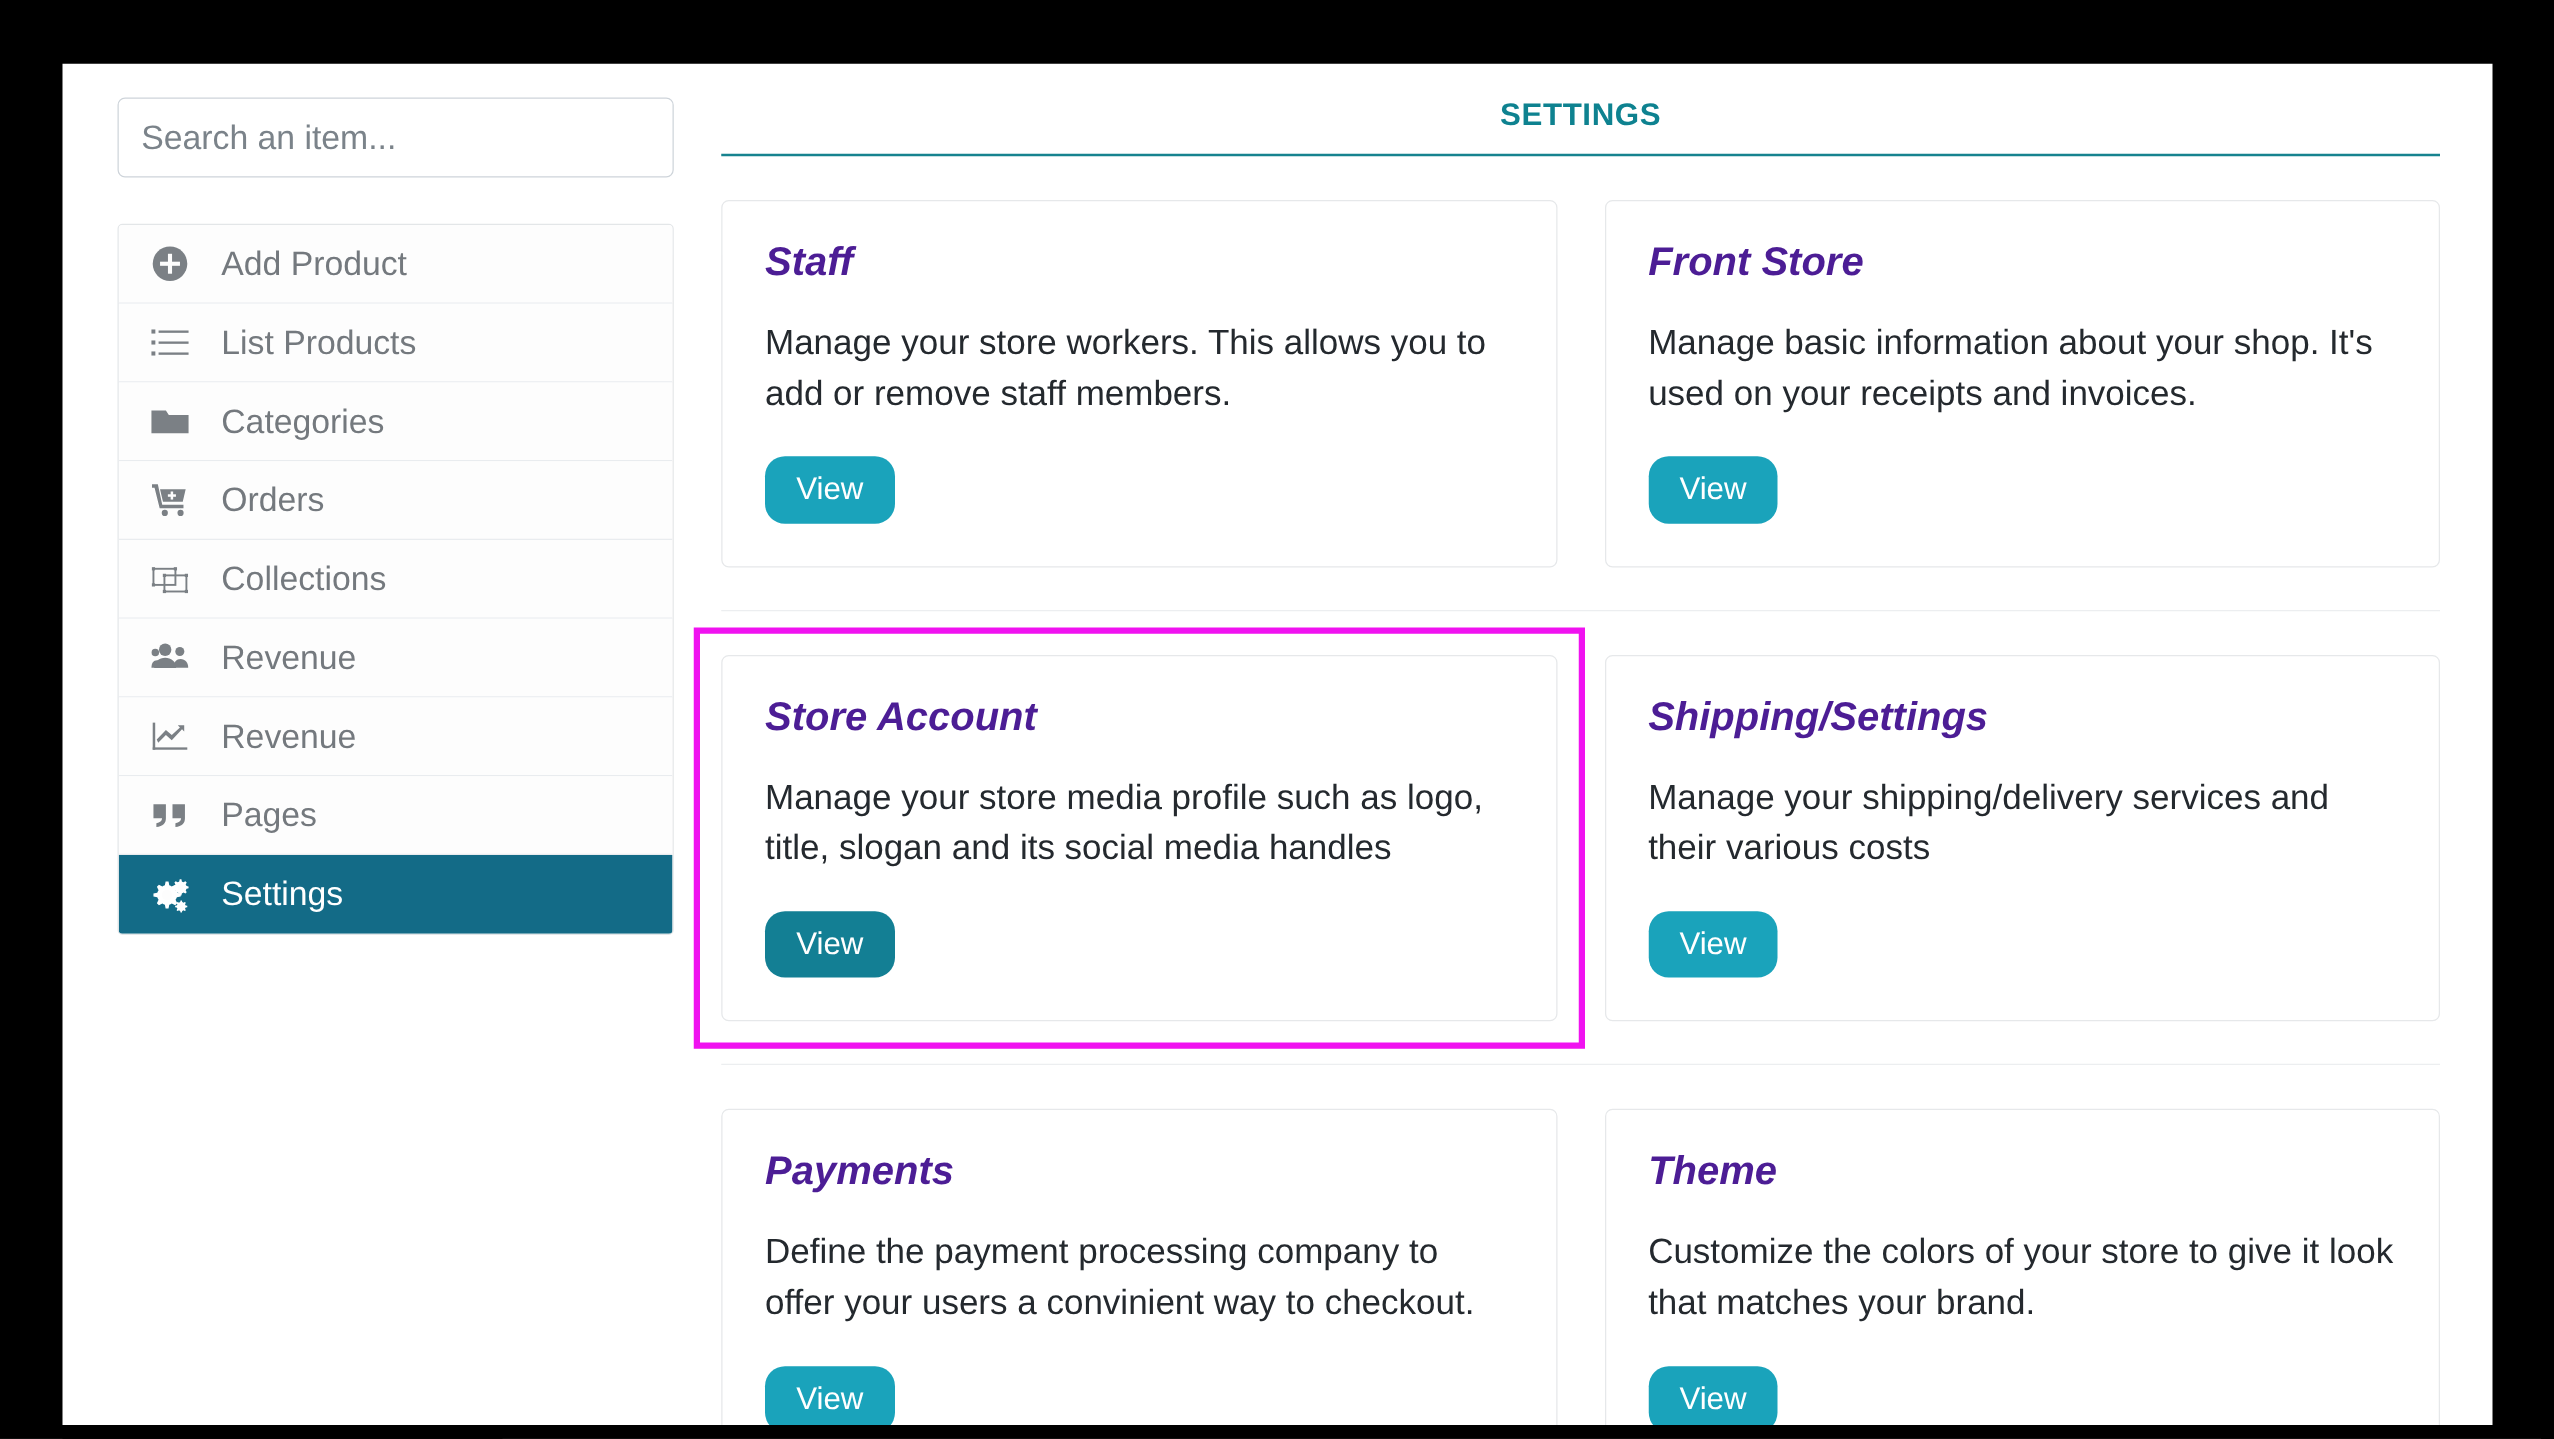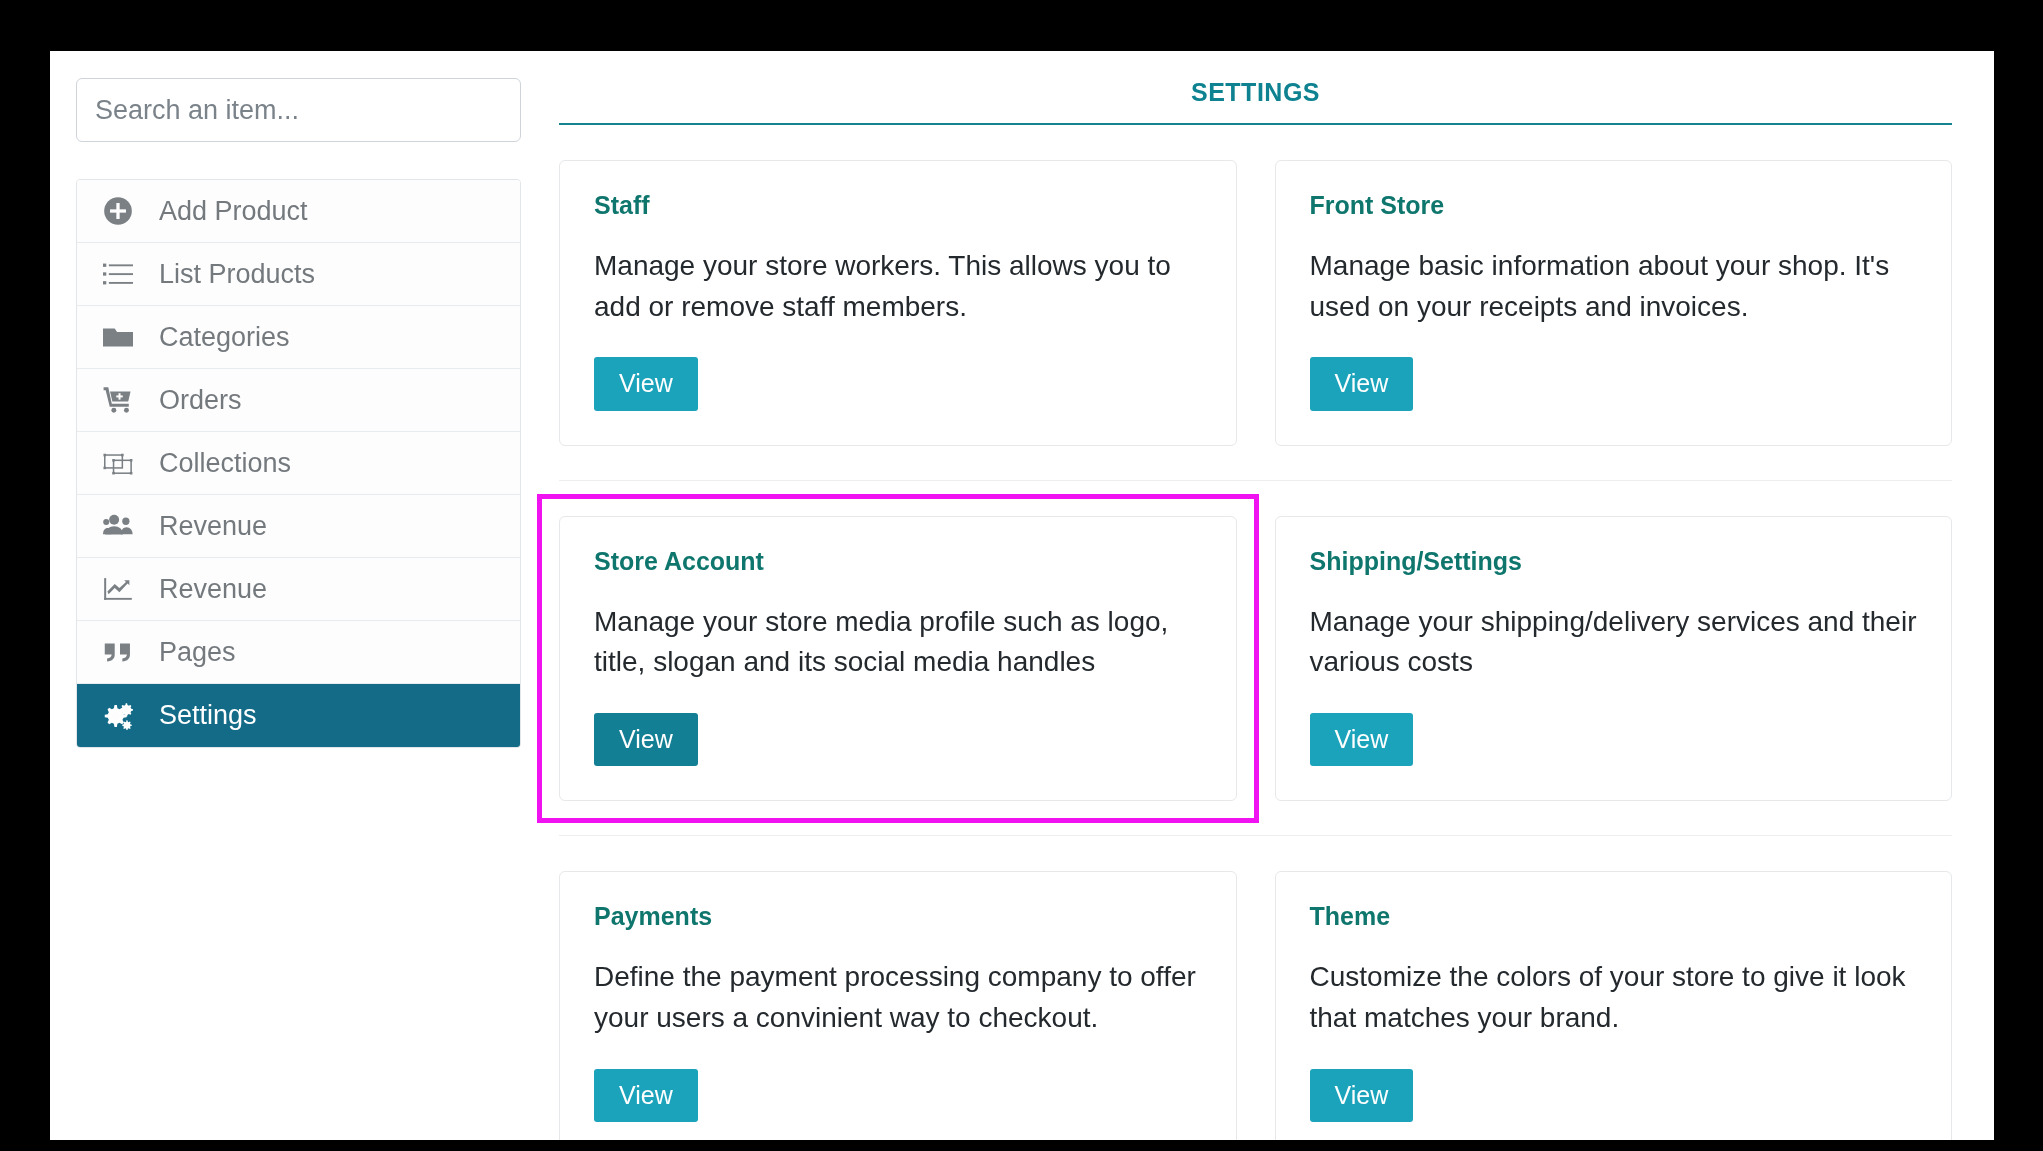--- a/index.html
+++ b/index.html
@@ -20,21 +20,21 @@
 
   #bottom-bar {
     position: absolute;
     left: 50px; top: 1140px;
     width: 352px; height: 11px;
     background: #000000;
   }
 
   .layout {
     display: flex;
-    padding: 27px 42px 0 26px;
+    padding: 27px 42px 0 44px;
     gap: 38px;
     height: 100%;
   }
 
   
   .sidebar { width: 445px; flex: 0 0 445px; }
 
   .search-box {
     width: 100%;
     height: 64px;
@@ -115,40 +115,41 @@
   }
 
   .card {
     border: 1px solid #e6e8ea;
     border-radius: 6px;
     padding: 30px 34px 34px 34px;
     background: #ffffff;
   }
 
   .card-title {
-    font-size: 25px;
+    font-size: 32px;
     font-weight: bold;
-    color: #0f766e;
+    color: #4c1d95;
     margin-bottom: 26px;
+    font-style: italic;
   }
 
   .card-text {
     font-size: 28px;
     color: #24292e;
     line-height: 1.45;
     margin-bottom: 30px;
   }
 
   .view-btn {
     display: inline-block;
     background: #1aa3bb;
     color: #ffffff;
     font-size: 25px;
     border: none;
-    border-radius: 3px;
+    border-radius: 16px;
     padding: 13px 25px;
     cursor: pointer;
     font-family: "Liberation Sans", sans-serif;
     line-height: 1.1;
   }
   .view-btn.hovered { background: #137f94; }
 </style>
 </head>
 <body>
 

